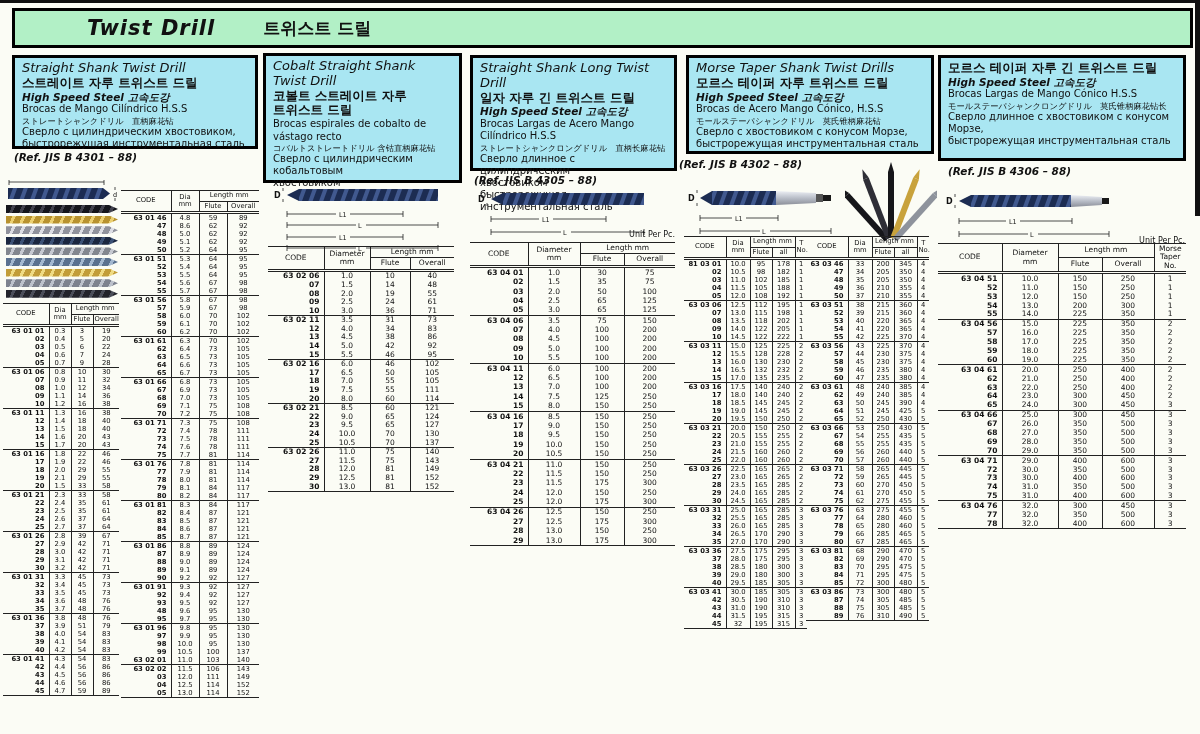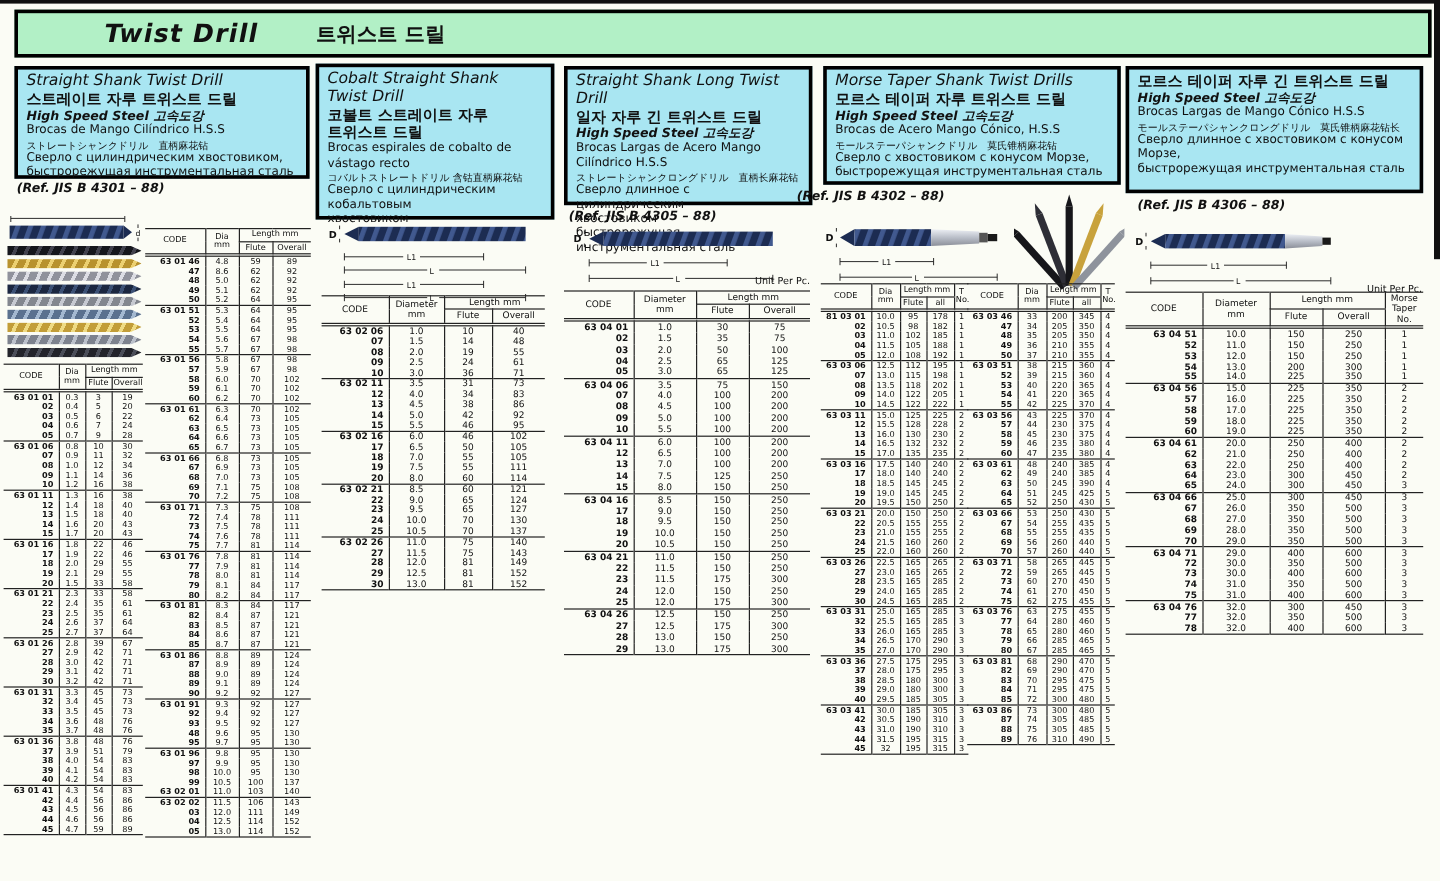--- a/index.html
+++ b/index.html
@@ -132,21 +132,21 @@
   <div class="p-ko">모르스 테이퍼 자루 긴 트위스트 드릴</div>
   <div class="p-hss">High Speed Steel 고속도강</div>
   <div class="p-es">Brocas Largas de Mango Cónico H.S.S</div>
   <div class="p-jp">モールステーパシャンクロングドリル　莫氏锥柄麻花钻长</div>
   <div class="p-ru">Сверло длинное с хвостовиком с конусом Морзе,
 быстрорежущая инструментальная сталь</div>
 </div>
 
 <div class="abs ref" style="left:14px;top:151px">(Ref. JIS B 4301 – 88)</div>
 <div class="abs ref" style="left:474px;top:174px">(Ref. JIS B 4305 – 88)</div>
-<div class="abs ref" style="left:664px;top:158px">(Ref. JIS B 4302 – 88)</div>
+<div class="abs ref" style="left:679px;top:158px">(Ref. JIS B 4302 – 88)</div>
 <div class="abs ref" style="left:948px;top:165px">(Ref. JIS B 4306 – 88)</div>
 
 <svg class="abs" style="left:6px;top:178px" width="114" height="26">
   <line class="dimline" x1="3" y1="4" x2="98" y2="4"></line>
   <line class="dimline" x1="3" y1="2" x2="3" y2="7"></line>
   <line class="dimline" x1="98" y1="2" x2="98" y2="7"></line>
   <rect x="2" y="10" width="95" height="11" fill="url(#flutes)"></rect>
   <polygon points="97,10 104,15.5 97,21" fill="#1c2c52"></polygon>
   <line class="dimline" x1="109" y1="9" x2="109" y2="12"></line>
   <text class="dimtext" x="107" y="19">d</text>

